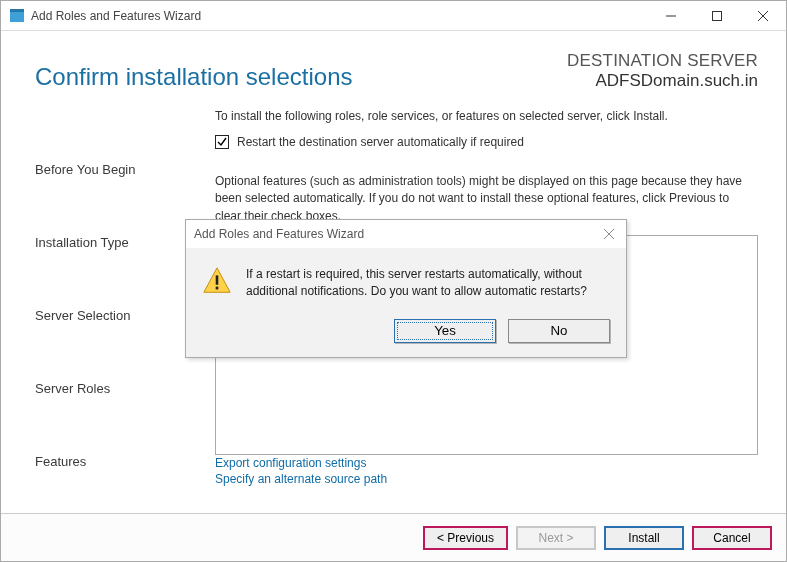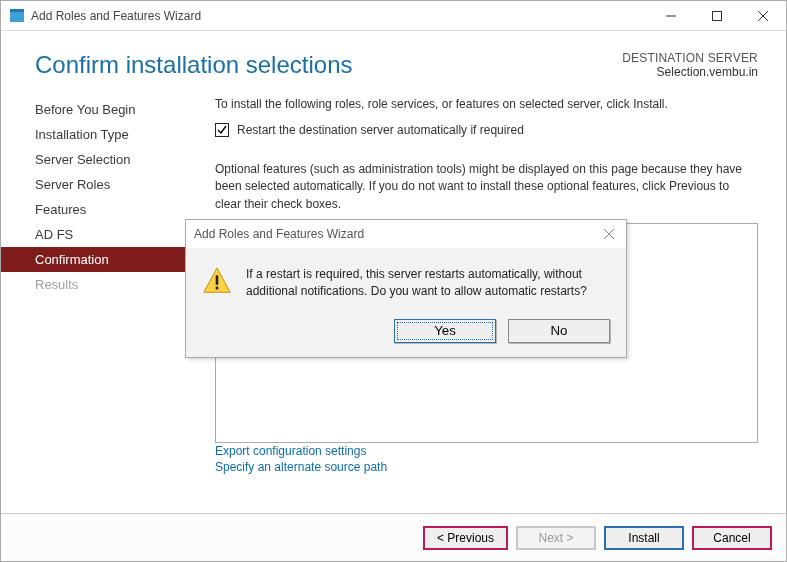--- a/index.html
+++ b/index.html
@@ -42,38 +42,39 @@
     display: flex;
     padding: 20px 28px 8px 34px;
     align-items: flex-end;
   }
   .page-title {
     color: #1a6fa3;
     font-size: 24px;
     font-weight: 300;
     flex: 1;
   }
-  .dest-box { text-align: right; font-size: 12px; color: #555; }
+  .dest-box { text-align: right; font-size: 17px; color: #555; }
   .dest-label { letter-spacing: 0.2px; }
   .dest-server { color: #333; }
   .body-area {
     flex: 1;
     display: flex;
     padding: 4px 0 0 0;
     overflow: hidden;
   }
   .sidebar {
     width: 190px;
     padding-top: 6px;
   }
   .step-item {
     padding: 5px 10px 5px 34px;
     font-size: 13px;
     color: #3a3a3a;
     cursor: pointer;
+    margin-top: 48px;
   }
   .step-item.active {
     background: #7f1d1d;
     color: #fff;
   }
   .step-item.disabled { color: #a0a0a0; }
   .content {
     flex: 1;
     padding: 6px 28px 0 24px;
     display: flex;
@@ -199,21 +200,21 @@
             <line x1="10" y1="0" x2="0" y2="10" stroke="#333"></line>
           </svg>
       </div>
     </div>
   </div>
 
   <div class="header-area">
     <div class="page-title">Confirm installation selections</div>
     <div class="dest-box">
       <div class="dest-label">DESTINATION SERVER</div>
-      <div class="dest-server">Selection.vembu.in</div>
+      <div class="dest-server">ADFSDomain.such.in</div>
     </div>
   </div>
 
   <div class="body-area">
     <div class="sidebar">
       <div class="step-item">Before You Begin</div>
       <div class="step-item">Installation Type</div>
       <div class="step-item">Server Selection</div>
       <div class="step-item">Server Roles</div>
       <div class="step-item">Features</div>

